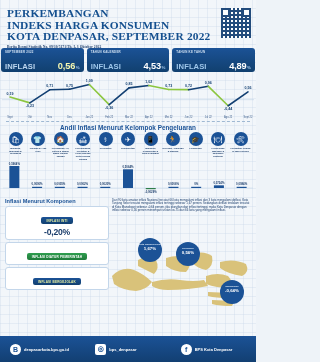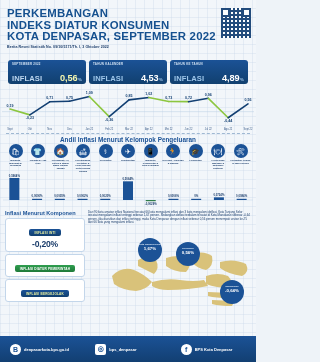--- a/index.html
+++ b/index.html
@@ -9,36 +9,36 @@
     background:#eef3f8;
     color:#12447f;
     position:relative;
   }
   .page{position:relative;width:256px;height:362px;background:
      linear-gradient(0deg, rgba(200,215,232,.35) 1px, transparent 1px) 0 0/100% 9px,
      linear-gradient(90deg, rgba(200,215,232,.35) 1px, transparent 1px) 0 0/9px 100%,
      #f2f6fa;}
 
   
-  .header{padding:8px 6px 2px 7px;position:relative;height:60px;box-sizing:border-box;}
+  .header{padding:8px 6px 2px 7px;position:relative;height:48px;box-sizing:border-box;font-family:Liberation Serif, serif;}
   .title{font-size:11.4px;font-weight:bold;line-height:11.6px;letter-spacing:.2px;color:#15508f;}
   .title div{white-space:nowrap;}
   .subtitle{font-size:3.6px;color:#1b3d6b;margin-top:2px;letter-spacing:.05px;font-weight:bold;}
   .qr{position:absolute;right:5px;top:8px;width:30px;height:30px;
       background-image:
         repeating-linear-gradient(90deg,#123e72 0 2px,transparent 2px 4px),
         repeating-linear-gradient(0deg,#123e72 0 2px,transparent 2px 4px);
       background-size:4px 4px,4px 4px;background-color:#fff;opacity:.92;}
   .qr::before,.qr::after{content:"";position:absolute;width:9px;height:9px;background:#fff;
       border:2px solid #123e72;box-sizing:border-box;}
   .qr::before{left:0;top:0;}
   .qr::after{right:0;top:0;}
 
   
-  .stats{display:flex;gap:3px;padding:0 8px;height:24px;}
+  .stats{display:flex;gap:3px;padding:0 1px;height:24px;}
   .stat{flex:1;background:linear-gradient(180deg,#1b5296,#11406f);border-radius:3px;
         position:relative;padding:2px 4px;box-sizing:border-box;overflow:hidden;}
   .stat .lbl{font-size:2.9px;color:#cfe0f2;letter-spacing:.25px;font-weight:bold;text-transform:uppercase;}
   .stat .row{display:flex;align-items:baseline;justify-content:space-between;margin-top:1px;}
   .stat .word{font-size:7.6px;font-weight:bold;color:#bcd6ef;letter-spacing:.1px;}
   .stat .val{font-size:9.2px;font-weight:bold;color:#f5f7b0;letter-spacing:-.1px;}
   .stat .pct{font-size:4.4px;font-weight:bold;color:#9fc3e6;margin-left:.5px;align-self:flex-start;}
   .stat.alt .val{color:#ffffff;}
   .stat.alt .word{color:#9ec6ea;}
 
@@ -55,21 +55,21 @@
   .ico{width:14px;height:14px;border-radius:50%;background:#1b5296;margin:0 auto;
        display:flex;align-items:center;justify-content:center;color:#fff;font-size:7px;line-height:1;}
   .icolbl{font-size:2.3px;line-height:2.7px;color:#1b3d6b;margin-top:1px;font-weight:bold;}
 
   
   .barchart{position:relative;height:34px;margin:1px 3px 0 3px;}
   .barchart svg{display:block;}
 
   
   .lower{display:flex;padding:2px 5px 0 5px;gap:3px;}
-  .comp{width:80px;}
+  .comp{width:104px;}
   .comp-title{font-size:5.6px;font-weight:bold;color:#1b5296;margin-bottom:2px;}
   .card{background:#fff;border:.6px solid #c3d6ea;border-radius:3px;margin-bottom:2px;
         padding:1px 0 2px;text-align:center;}
   .chip{display:inline-block;background:linear-gradient(180deg,#1b5296,#11406f);color:#e8f0a0;
         font-size:3.1px;font-weight:bold;letter-spacing:.2px;padding:1.6px 5px;border-radius:2px;}
   .chip.green{background:linear-gradient(180deg,#2f9e4f,#1f7a3a);color:#ffffff;}
   .cval{font-size:8.6px;font-weight:bold;color:#1b3d6b;margin-top:1px;letter-spacing:-.2px;}
 
   .narr{flex:1;font-size:2.9px;line-height:3.6px;color:#1b3d6b;padding-top:1px;}
 
@@ -90,21 +90,21 @@
   .ftxt{font-size:4px;color:#fff;font-weight:bold;}
 </style>
 </head>
 <body>
 
 <div class="page">
 
   <div class="header">
     <div class="title">
       <div>PERKEMBANGAN</div>
-      <div>INDEKS DIATUR KONSUMEN</div>
+      <div>INDEKS HARGA KONSUMEN</div>
       <div>KOTA DENPASAR, SEPTEMBER 2022</div>
     </div>
     <div class="subtitle">Berita Resmi Statistik No. 09/10/5171/Th. I, 3 Oktober 2022</div>
     <div class="qr"></div>
   </div>
 
   <div class="stats">
     <div class="stat">
       <div class="lbl">SEPTEMBER 2022</div>
       <div class="row">

